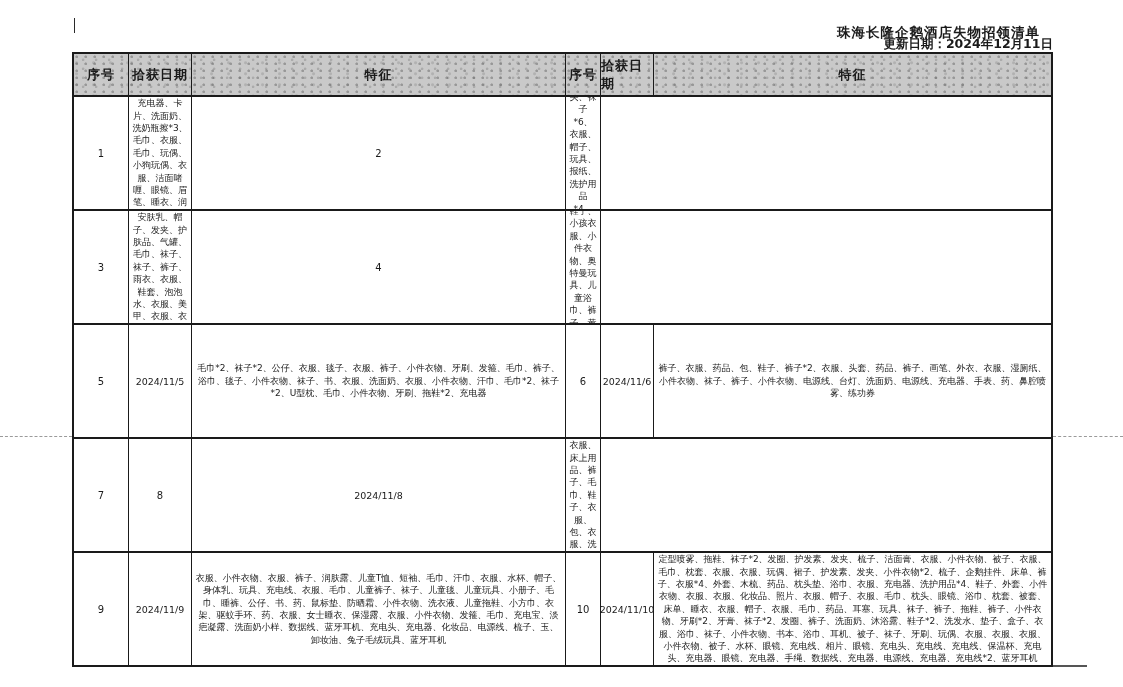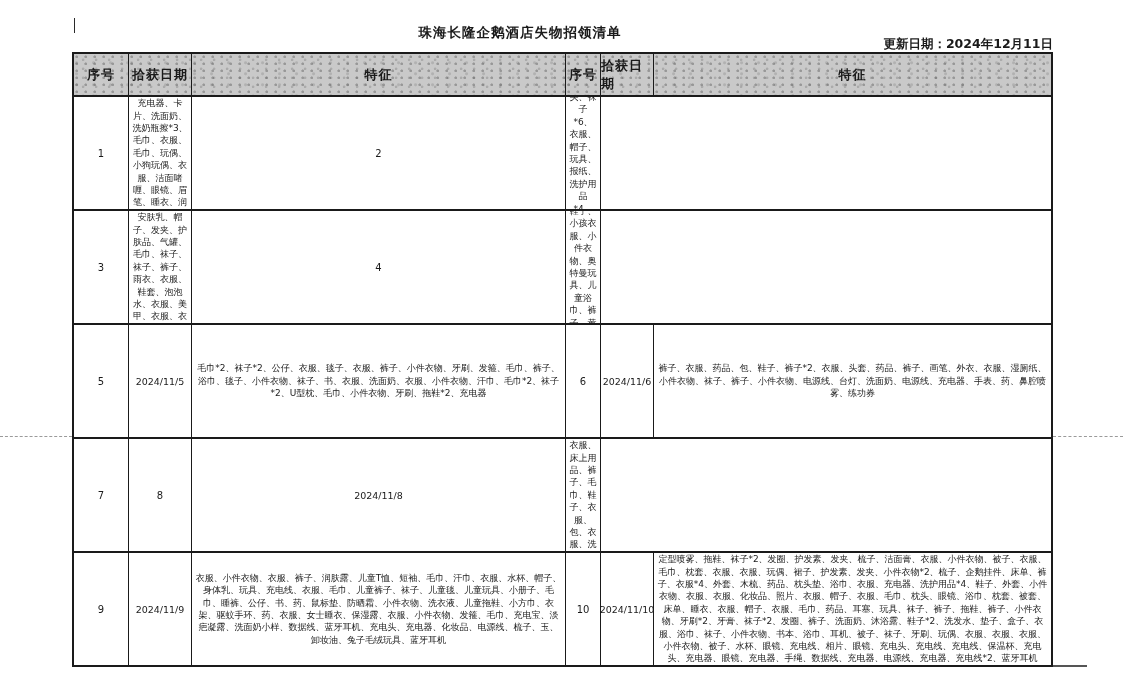--- a/index.html
+++ b/index.html
@@ -8,21 +8,21 @@
     width:1123px;height:687px;
     background:#ffffff;
     font-family:"DejaVu Sans","Liberation Sans",sans-serif;
     color:#1a1a1a;
     overflow:hidden;
     margin:0 auto;
   }
   
   .doc-title{
     position:absolute;top:24px;left:0;width:1040px;
-    text-align:center;font-size:13.5px;font-weight:bold;letter-spacing:1px;
+    text-align:right;font-size:13.5px;font-weight:bold;letter-spacing:1px;
   }
   .update-date{
     position:absolute;top:36px;right:70px;
     font-size:12.5px;font-weight:bold;
     border-bottom:1.5px solid #1a1a1a;padding-bottom:1px;
   }
   
   .tick-topleft{position:absolute;left:74px;top:18px;width:1px;height:15px;background:#2a2a2a;}
   .fold-left{position:absolute;left:0;top:436px;width:72px;border-top:1px dashed #9a9a9a;}
   .fold-right{position:absolute;left:1053px;top:436px;width:70px;border-top:1px dashed #9a9a9a;}

